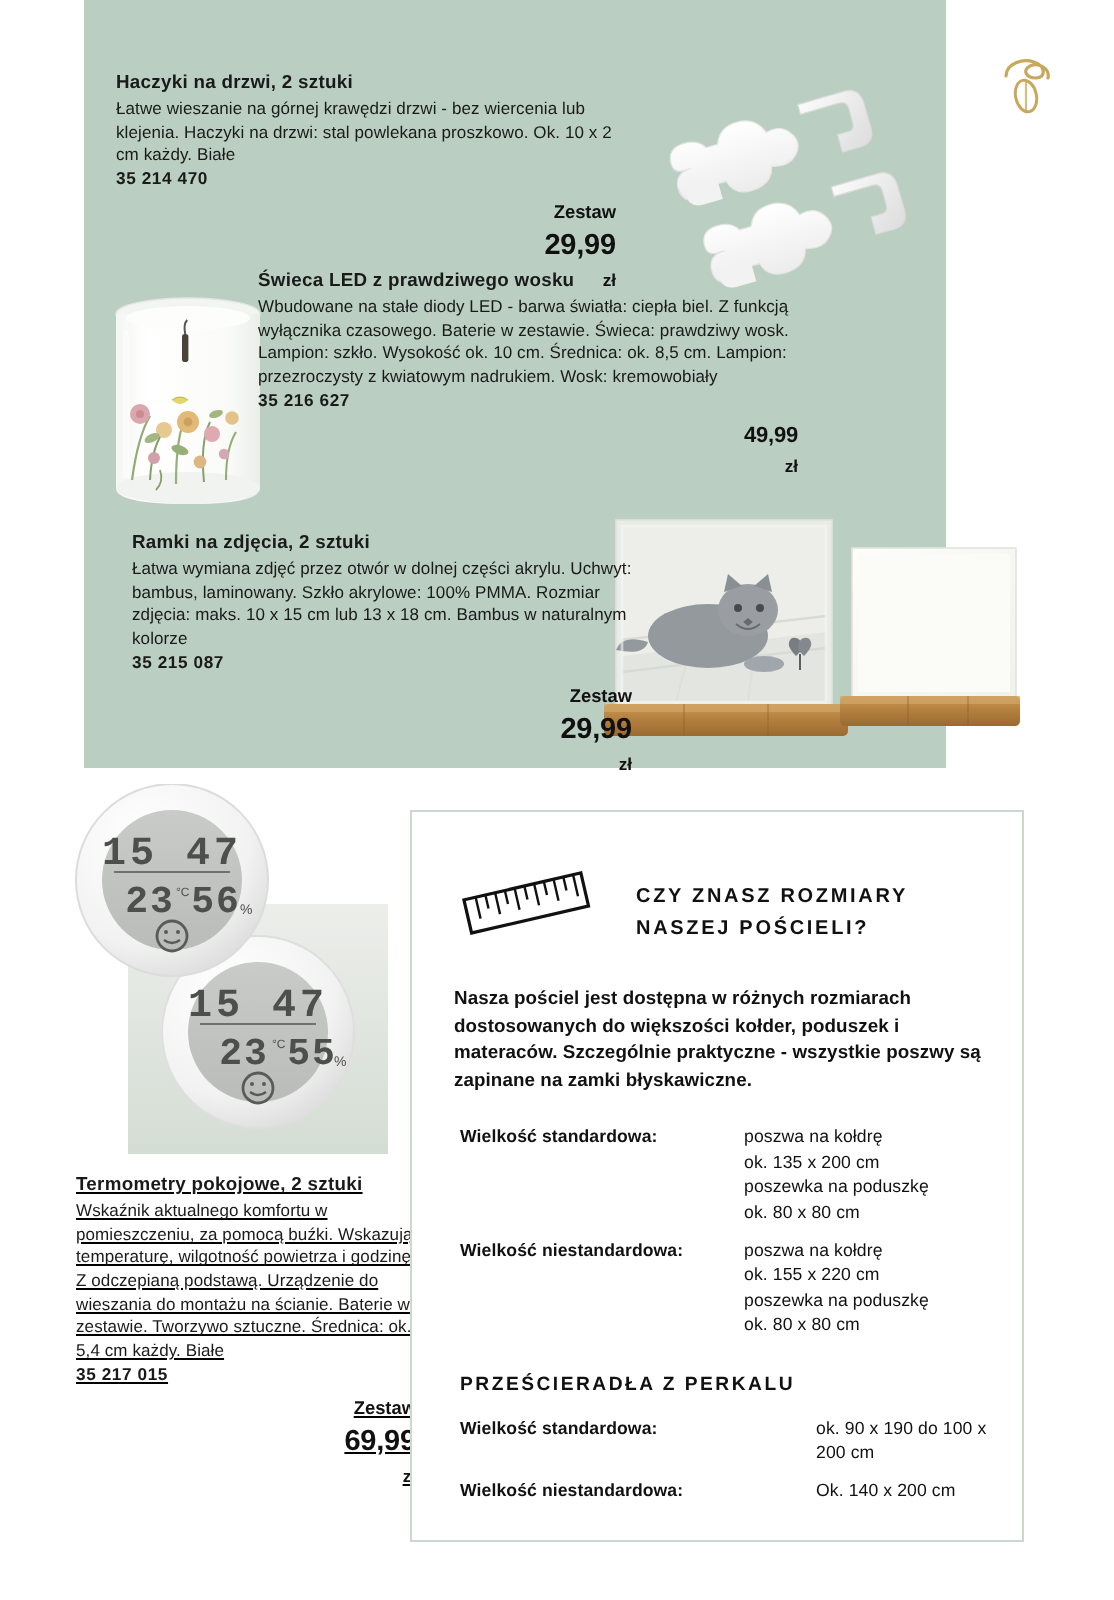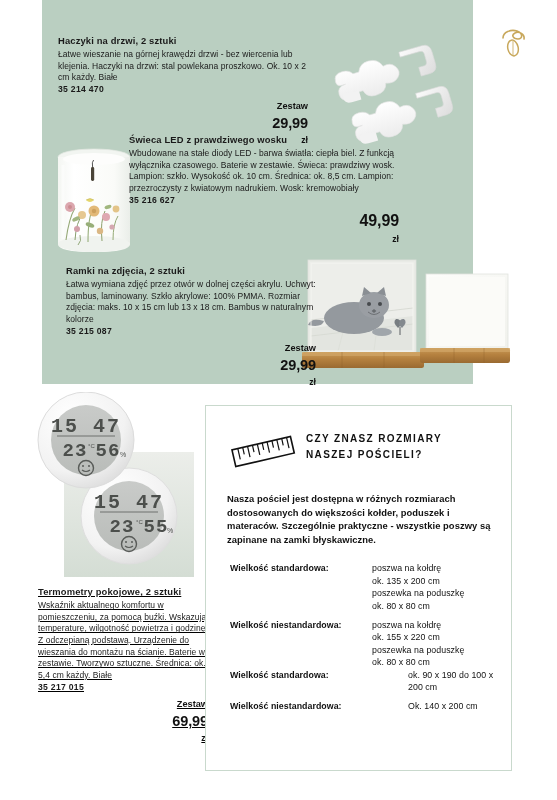--- a/index.html
+++ b/index.html
@@ -32,21 +32,21 @@
   .p-code {
     font-size: 8.6px; font-weight: bold; color: #1a1a1a;
     letter-spacing: .3px; margin-top: .5px;
   }
   .p-price {
     margin-top: 7px; font-size: 9.2px; font-weight: bold; color: #111;
     display: flex; align-items: flex-end; gap: 4px; flex-direction: column;
   }
   .p-price .amount { font-size: 14.5px; font-weight: bold; letter-spacing: -.1px; }
   .p-price .cur { font-size: 8.6px; font-weight: bold; }
-  .p-price.solo .amount { font-size: 16px; }
+  .p-price.solo .amount { font-size: 11px; }
 
   
   #prod-hooks { left: 58px; top: 35px; width: 250px; }
   
   #prod-candle { left: 129px; top: 134px; width: 270px; }
   
   #prod-frames { left: 66px; top: 265px; width: 250px; }
   
   #prod-thermo { left: 38px; top: 586px; width: 170px; text-decoration: underline; }
   #prod-thermo .p-title { line-height: 12.8px; }
@@ -59,21 +59,21 @@
   .frames-img { position: absolute; left: 298px; top: 258px; width: 215px; height: 125px; z-index: 5; }
   
   .thermo-img { position: absolute; left: 24px; top: 392px; width: 170px; height: 185px; z-index: 5; }
 
   
   .info-box {
     position: absolute; left: 205px; top: 405px; width: 307px; height: 366px;
     background: #ffffff; border: 1.2px solid #c9d9cd;
     padding: 16px 16px 10px 14px; z-index: 7;
   }
-  .info-head { display: flex; align-items: flex-start; gap: 8px; padding: 6px 0 0 8px; }
+  .info-head { display: flex; align-items: flex-end; gap: 20px; padding: 6px 0 0 8px; }
   .ruler-icon { flex: 0 0 auto; width: 70px; height: 42px; margin-top: 2px; }
   .info-title {
     font-size: 10px; font-weight: bold; color: #111;
     letter-spacing: 1.35px; line-height: 15.5px; text-transform: uppercase;
     padding-top: 3px;
   }
   .info-intro {
     margin: 20px 0 0 7px; font-size: 9.4px; font-weight: bold; color: #111;
     line-height: 13.6px; letter-spacing: .05px;
   }
@@ -362,20 +362,21 @@
         <div class="lbl">Wielkość niestandardowa:</div>
         <div class="val">
           <div>poszwa na kołdrę</div>
           <div>ok. 155 x 220 cm</div>
           <div>poszewka na poduszkę</div>
           <div>ok. 80 x 80 cm</div>
         </div>
       </div>
     </div>
 
+    <div class="section-head">PRZEŚCIERADŁA Z PERKALU</div>
 
     <div class="flat-row">
       <div class="lbl">Wielkość standardowa:</div>
       <div class="val">ok. 90 x 190 do 100 x 200 cm</div>
     </div>
     <div class="flat-row">
       <div class="lbl">Wielkość niestandardowa:</div>
       <div class="val">Ok. 140 x 200 cm</div>
     </div>
   </div>

